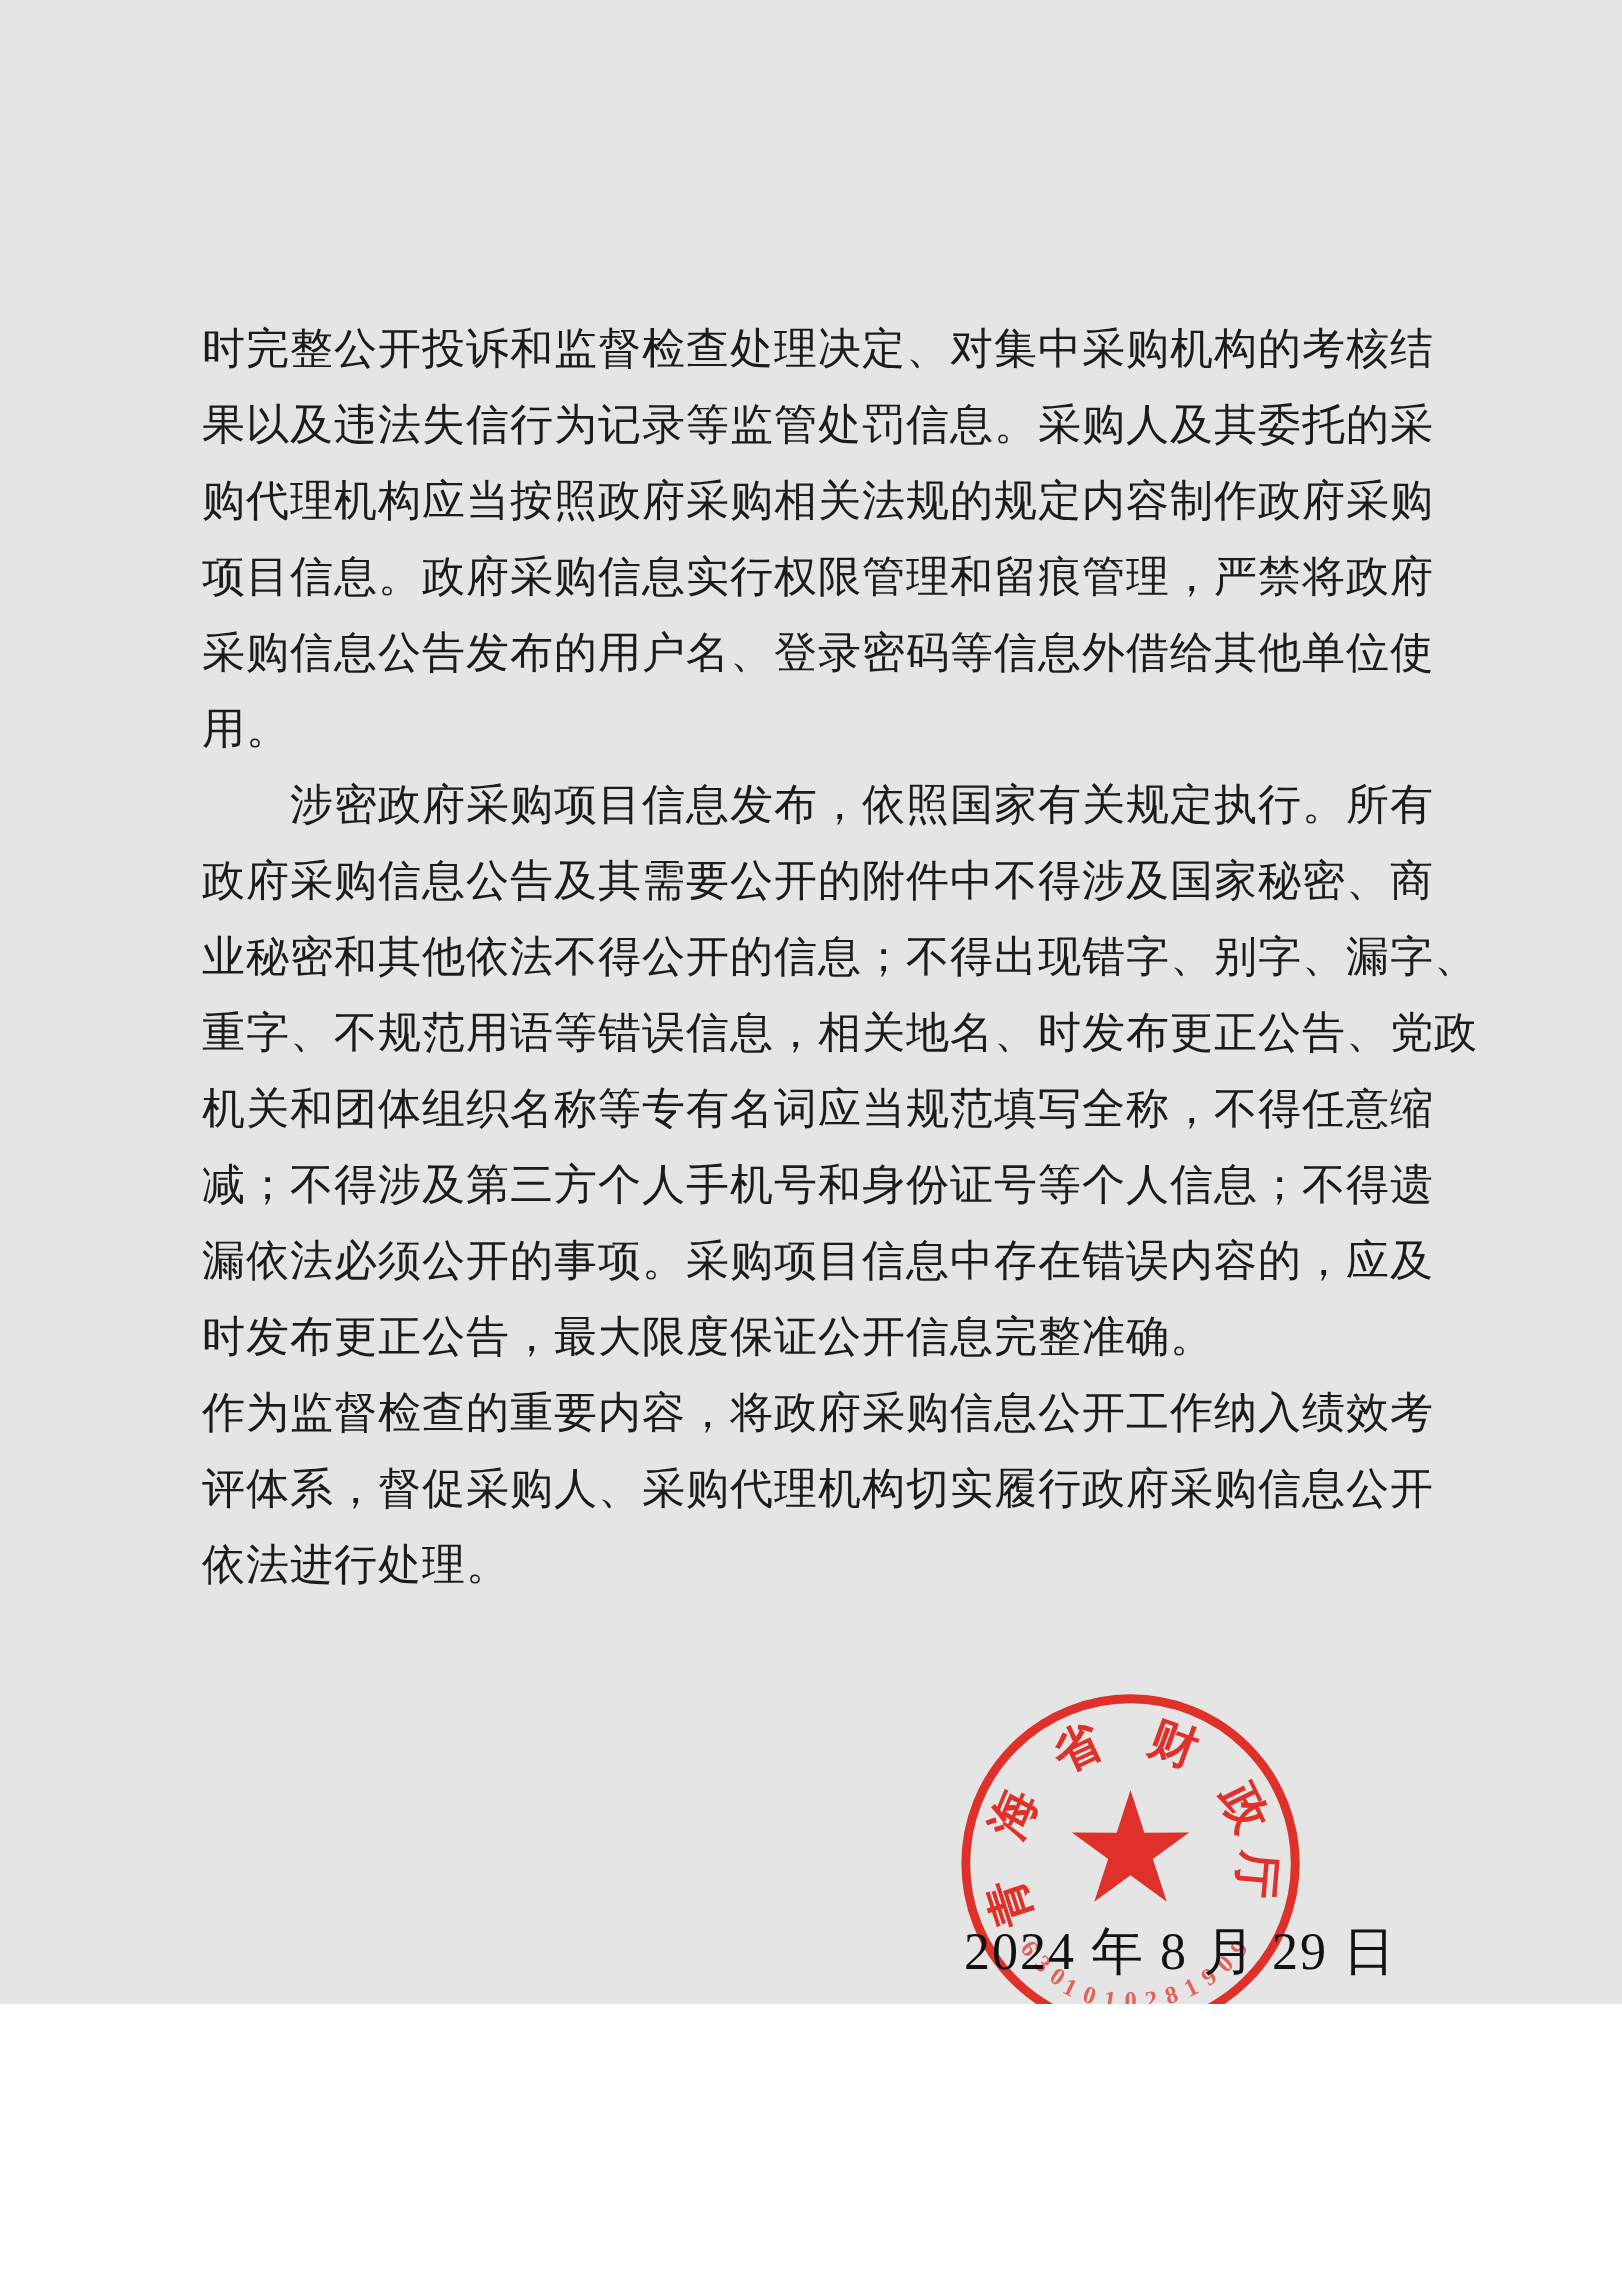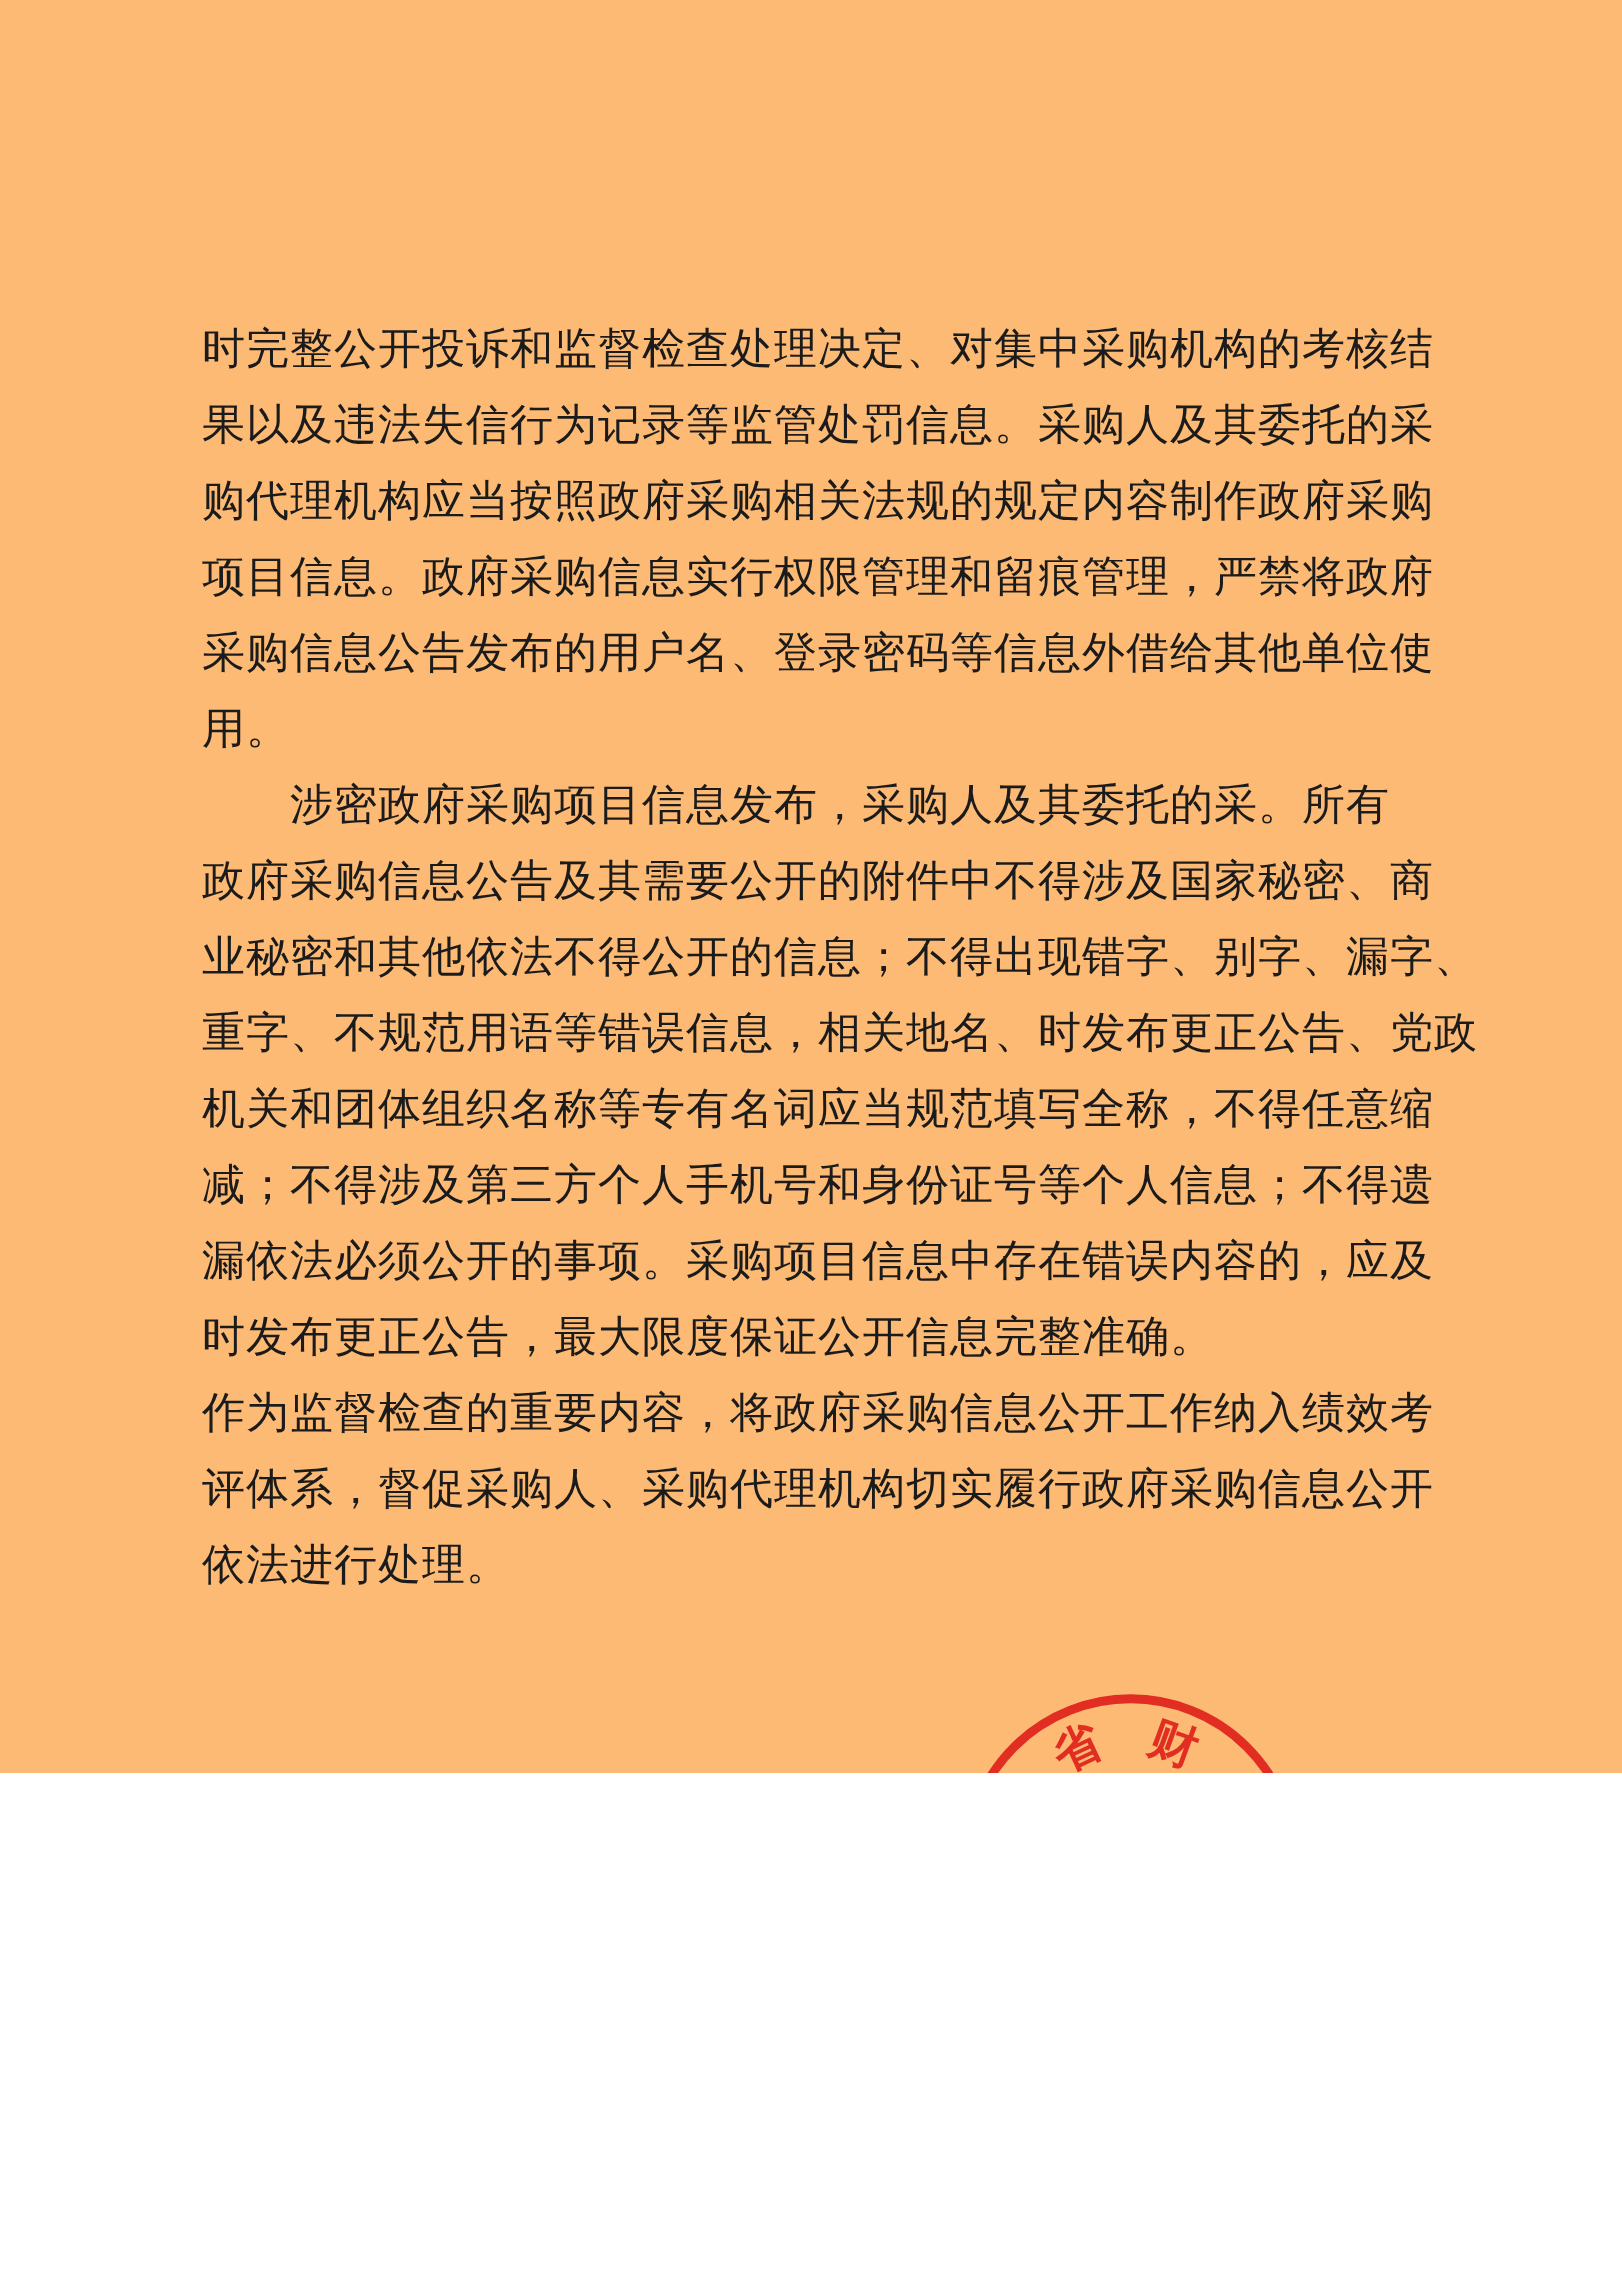--- a/index.html
+++ b/index.html
@@ -1,19 +1,19 @@
 <!DOCTYPE html>
 <html><head>
 <meta charset="utf-8">
 <style>
   html,body{margin:0;padding:0;background:#ffffff;}
   .page{
     position:relative;
-    width:1622px;height:1773px;
-    background:#fdba74;
+    width:1622px;height:2004px;
+    background:#e5e5e5;
     overflow:hidden;
     font-family:"Liberation Serif","DejaVu Serif",serif;
   }
   .text-block{
     position:absolute;
     left:202px;top:311px;width:1245px;
     font-size:43px;
     line-height:76px;
     letter-spacing:1px;
     color:#1b1b1b;
@@ -53,21 +53,21 @@
 
 <div class="page">
 
   <div class="text-block">
     <div class="line"><span>时完整公开投诉和监督检查处理决定、对集中采购机构的考核结</span></div>
     <div class="line"><span>果以及违法失信行为记录等监管处罚信息。采购人及其委托的采</span></div>
     <div class="line"><span>购代理机构应当按照政府采购相关法规的规定内容制作政府采购</span></div>
     <div class="line"><span>项目信息。政府采购信息实行权限管理和留痕管理，严禁将政府</span></div>
     <div class="line"><span>采购信息公告发布的用户名、登录密码等信息外借给其他单位使</span></div>
     <div class="line"><span>用。</span></div>
-    <div class="line indent"><span>涉密政府采购项目信息发布，采购人及其委托的采。所有</span></div>
+    <div class="line indent"><span>涉密政府采购项目信息发布，依照国家有关规定执行。所有</span></div>
     <div class="line"><span>政府采购信息公告及其需要公开的附件中不得涉及国家秘密、商</span></div>
     <div class="line"><span>业秘密和其他依法不得公开的信息；不得出现错字、别字、漏字、</span></div>
     <div class="line"><span>重字、不规范用语等错误信息，相关地名、时发布更正公告、党政</span></div>
     <div class="line"><span>机关和团体组织名称等专有名词应当规范填写全称，不得任意缩</span></div>
     <div class="line"><span>减；不得涉及第三方个人手机号和身份证号等个人信息；不得遗</span></div>
     <div class="line"><span>漏依法必须公开的事项。采购项目信息中存在错误内容的，应及</span></div>
     <div class="line"><span>时发布更正公告，最大限度保证公开信息完整准确。</span></div>
     <div class="line"><span>作为监督检查的重要内容，将政府采购信息公开工作纳入绩效考</span></div>
     <div class="line"><span>评体系，督促采购人、采购代理机构切实履行政府采购信息公开</span></div>
     <div class="line"><span>依法进行处理。</span></div>

